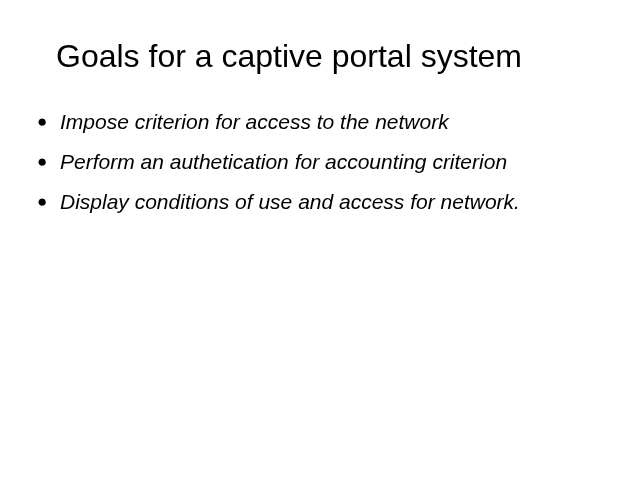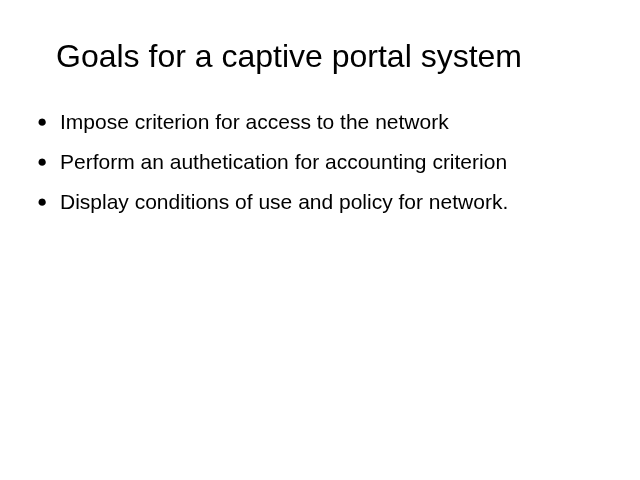--- a/index.html
+++ b/index.html
@@ -53,37 +53,38 @@
   .bullet-marker {
     position: absolute;
     left: 7px;
     top: 0px;
     font-size: 17px;
     line-height: 27px;
     color: #000000;
   }
   .bullet-text {
     display: block;
+    font-style: italic;
   }
 </style>
 </head>
 <body>
 
 <div class="slide">
 
   <h1 class="slide-title">Goals for a captive portal system</h1>
 
   <ul class="bullet-list">
     <li class="bullet-item">
       <span class="bullet-marker">●</span>
       <span class="bullet-text">Impose criterion for access to the network</span>
     </li>
     <li class="bullet-item">
       <span class="bullet-marker">●</span>
       <span class="bullet-text">Perform an authetication for accounting criterion</span>
     </li>
     <li class="bullet-item">
       <span class="bullet-marker">●</span>
-      <span class="bullet-text">Display conditions of use and policy for network.</span>
+      <span class="bullet-text">Display conditions of use and access for network.</span>
     </li>
   </ul>
 
 </div>
 
 </body></html>

